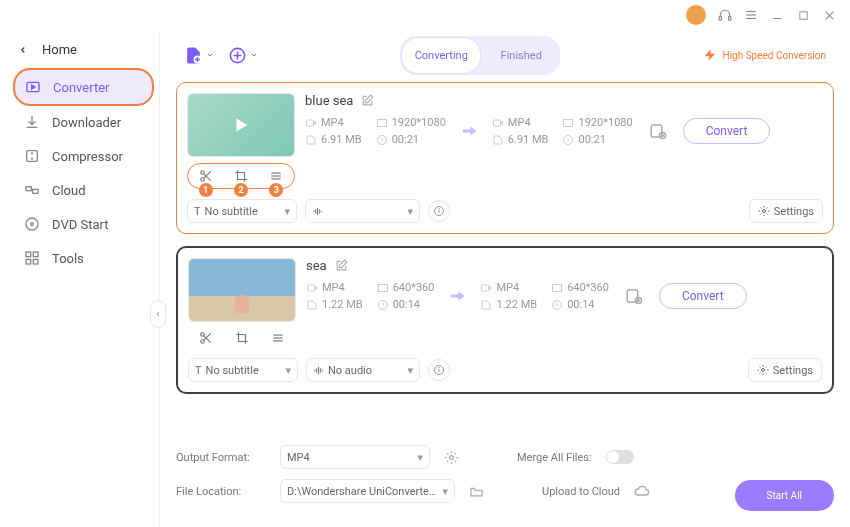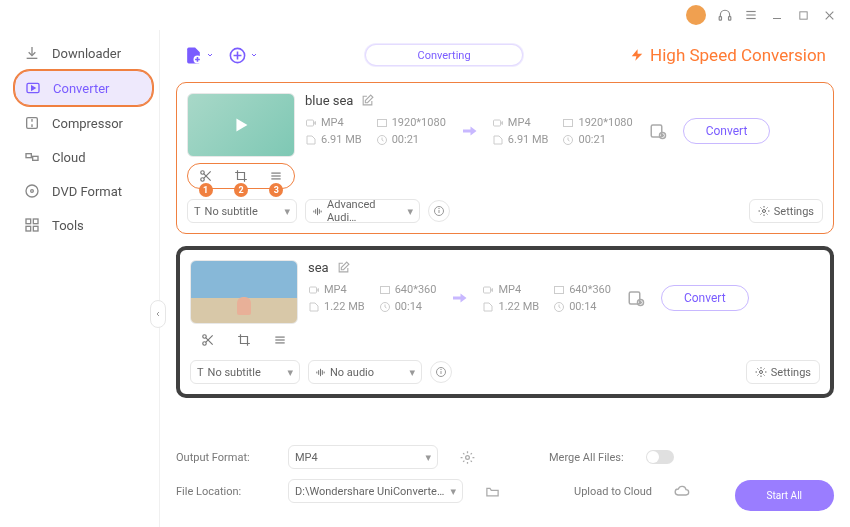--- a/index.html
+++ b/index.html
@@ -14,26 +14,26 @@
 .nav-item{display:flex;align-items:center;gap:12px;padding:9px 10px;border-radius:16px;font-size:13px;color:#555;cursor:pointer}
 .nav-item.active{background:#eee9fc;color:#7a5cff;border:1.5px solid #f08040;box-shadow:0 0 0 1px #f08040}
 .nav-item .ic{width:16px;height:16px;color:#888;display:flex;align-items:center;justify-content:center}
 .nav-item.active .ic{color:#7a5cff}
 .content{flex:1;padding:8px 16px 0 16px;position:relative;background:#fff}
 .collapse-handle{position:absolute;left:-10px;top:270px;width:16px;height:28px;border-radius:8px;background:#fff;border:1px solid #e6e6e6;display:flex;align-items:center;justify-content:center;color:#999;cursor:pointer}
 .toolbar{height:34px;background:#fff;border-radius:10px;display:flex;align-items:center;padding:0 8px;margin-bottom:10px;gap:10px}
 .tb-left{display:flex;gap:14px;align-items:center}
 .tb-btn{display:flex;align-items:center;gap:3px;color:#7a5cff;cursor:pointer}
 .tb-center{flex:1;display:flex;justify-content:center}
-.seg{display:flex;background:#f0ecff;border-radius:16px;height:24px;width:160px;overflow:hidden;font-size:11px}
+.seg{display:flex;background:#f0ecff;border-radius:16px;height:39px;width:160px;overflow:hidden;font-size:11px}
 .seg>div{flex:1;display:flex;align-items:center;justify-content:center;color:#8c7dd6;cursor:pointer}
 .seg>.on{background:#fff;color:#7a5cff;border-radius:16px;margin:2px;box-shadow:0 0 0 1px #e4dcff}
-.tb-right{display:flex;align-items:center;gap:6px;color:#ff7a33;font-size:17px}
+.tb-right{display:flex;align-items:center;gap:6px;color:#ff7a33;font-size:10px}
 .cards{}
-.card{border:4px solid #404040;border-radius:10px;padding:10px;margin-bottom:12px;background:#fff}
+.card{border:2px solid #404040;border-radius:10px;padding:10px;margin-bottom:12px;background:#fff}
 .card.hl{border:1.5px solid #f08040}
 .card-top{display:flex;gap:10px}
 .thumb-col{width:108px}
 .thumb{width:108px;height:64px;border-radius:6px;border:1px solid #e8e8e8;position:relative;overflow:hidden}
 .play-ic{position:absolute;top:50%;left:50%;transform:translate(-50%,-50%);color:#fff}
 .thumb-actions{display:flex;justify-content:space-around;align-items:center;margin-top:6px;position:relative}
 .ta{width:24px;height:20px;display:flex;align-items:center;justify-content:center;color:#777;cursor:pointer;position:relative}
 .thumb-actions.hl{border:1.5px solid #f08040;border-radius:14px;padding:2px 0}
 .num-badge{position:absolute;bottom:-11px;width:14px;height:14px;border-radius:50%;background:#f08040;color:#fff;font-size:9px;display:flex;align-items:center;justify-content:center;font-weight:bold}
 .info-col{flex:1}
@@ -46,21 +46,21 @@
 .meta-cell .mi{width:12px;height:12px;color:#ccc}
 .arrow{color:#c8b8ff;padding:0 4px}
 .gear-col{color:#aaa;cursor:pointer;padding:0 6px}
 .convert-btn{border:1px solid #c8b8ff;color:#7a5cff;background:#fff;border-radius:16px;padding:5px 22px;font-size:12px;cursor:pointer}
 .card-bottom{display:flex;align-items:center;gap:8px;margin-top:10px}
 .dd{border:1px solid #e6e6e6;border-radius:6px;height:24px;padding:0 6px;display:flex;align-items:center;gap:4px;font-size:11px;color:#666;cursor:pointer;background:#fff}
 .dd .caret{margin-left:auto;color:#999}
 .round-ic{width:22px;height:22px;border:1px solid #e6e6e6;border-radius:50%;display:flex;align-items:center;justify-content:center;color:#999;cursor:pointer}
 .settings-chip{border:1px solid #e6e6e6;border-radius:6px;height:24px;padding:0 8px;display:flex;align-items:center;gap:4px;font-size:11px;color:#666;cursor:pointer;margin-left:auto}
 .footer{position:absolute;bottom:14px;left:16px;right:16px}
-.footer-row{display:flex;align-items:center;gap:22px;font-size:11px;color:#777;margin-bottom:10px}
+.footer-row{display:flex;align-items:center;gap:14px;font-size:11px;color:#777;margin-bottom:10px}
 .footer-row .lbl{width:90px}
 .footer-row .dd{width:150px}
 .footer-row .sp{width:30px}
 .start-all{position:absolute;right:0;bottom:2px;background:#9a7dff;color:#fff;border:none;border-radius:18px;padding:10px 32px;font-size:10px;cursor:pointer}
 .toggle{width:28px;height:14px;background:#e0e0e0;border-radius:7px;position:relative;cursor:pointer}
 .toggle::after{content:"";position:absolute;width:12px;height:12px;background:#fff;border-radius:50%;top:1px;left:1px}
 svg{display:block}
 </style>
 </head>
 <body>
@@ -94,40 +94,48 @@
   <div class="tb-ic">
       <svg width="13" height="13" viewBox="0 0 24 24" stroke="currentColor" stroke-width="2">
         <line x1="5" y1="5" x2="19" y2="19"></line>
         <line x1="19" y1="5" x2="5" y2="19"></line>
       </svg>
     </div>
 </div>
 
 <div class="main">
   <div class="sidebar">
+    <div class="home-row">
+      <span>
+          <svg width="10" height="10" viewBox="0 0 24 24" fill="none" stroke="#444" stroke-width="3">
+            <polyline points="15 18 9 12 15 6"></polyline>
+          </svg>
+        </span>
+      <span>Home</span>
+    </div>
     <div class="nav">
+      <div class="nav-item active">
+          <span class="ic">
+            <svg width="16" height="16" viewBox="0 0 24 24" fill="none" stroke="currentColor" stroke-width="2">
+              <rect x="3" y="5" width="18" height="14" rx="2"></rect>
+              <polygon points="10 9 15 12 10 15" fill="currentColor"></polygon>
+            </svg>
+          </span>
+          <span>Converter</span>
+        </div>
       <div class="nav-item">
           <span class="ic">
             <svg width="16" height="16" viewBox="0 0 24 24" fill="none" stroke="currentColor" stroke-width="2">
               <path d="M12 3v12"></path>
               <polyline points="7 11 12 16 17 11"></polyline>
               <path d="M4 20h16"></path>
             </svg>
           </span>
           <span>Downloader</span>
         </div>
-      <div class="nav-item active">
-          <span class="ic">
-            <svg width="16" height="16" viewBox="0 0 24 24" fill="none" stroke="currentColor" stroke-width="2">
-              <rect x="3" y="5" width="18" height="14" rx="2"></rect>
-              <polygon points="10 9 15 12 10 15" fill="currentColor"></polygon>
-            </svg>
-          </span>
-          <span>Converter</span>
-        </div>
       <div class="nav-item">
           <span class="ic">
             <svg width="16" height="16" viewBox="0 0 24 24" fill="none" stroke="currentColor" stroke-width="2">
               <rect x="4" y="4" width="16" height="16" rx="2"></rect>
               <path d="M12 6v4M12 14v4"></path>
             </svg>
           </span>
           <span>Compressor</span>
         </div>
       <div class="nav-item">
@@ -139,21 +147,21 @@
           </span>
           <span>Cloud</span>
         </div>
       <div class="nav-item">
           <span class="ic">
             <svg width="16" height="16" viewBox="0 0 24 24" fill="none" stroke="currentColor" stroke-width="2">
               <circle cx="12" cy="12" r="9"></circle>
               <circle cx="12" cy="12" r="2"></circle>
             </svg>
           </span>
-          <span>DVD Format</span>
+          <span>DVD Start</span>
         </div>
       <div class="nav-item">
           <span class="ic">
             <svg width="16" height="16" viewBox="0 0 24 24" fill="none" stroke="currentColor" stroke-width="2">
               <rect x="3" y="3" width="7" height="7"></rect>
               <rect x="14" y="3" width="7" height="7"></rect>
               <rect x="3" y="14" width="7" height="7"></rect>
               <rect x="14" y="14" width="7" height="7"></rect>
             </svg>
           </span>
@@ -187,20 +195,21 @@
               <path d="M12 7v10M7 12h10"></path>
             </svg>
             <svg width="8" height="8" viewBox="0 0 24 24" stroke="#7a5cff" stroke-width="3" fill="none">
               <polyline points="6 9 12 15 18 9"></polyline>
             </svg>
           </div>
       </div>
       <div class="tb-center">
         <div class="seg">
           <div class="on">Converting</div>
+          <div>Finished</div>
         </div>
       </div>
       <div class="tb-right">
         <svg width="14" height="14" viewBox="0 0 24 24" fill="#ff7a33">
             <polygon points="13 2 3 14 11 14 9 22 21 10 13 10"></polygon>
           </svg>
         <span>High Speed Conversion</span>
       </div>
     </div>
 
@@ -350,21 +359,20 @@
           <div class="dd" style="width:115px">
               <span>
                 <svg width="11" height="11" viewBox="0 0 24 24" fill="none" stroke="currentColor" stroke-width="2">
                   <line x1="4" y1="10" x2="4" y2="14"></line>
                   <line x1="8" y1="7" x2="8" y2="17"></line>
                   <line x1="12" y1="4" x2="12" y2="20"></line>
                   <line x1="16" y1="7" x2="16" y2="17"></line>
                   <line x1="20" y1="10" x2="20" y2="14"></line>
                 </svg>
               </span>
-              <span>Advanced Audi…</span>
               <span class="caret">▾</span>
             </div>
           <div class="round-ic">
               <svg width="12" height="12" viewBox="0 0 24 24" fill="none" stroke="currentColor" stroke-width="2">
                 <circle cx="12" cy="12" r="9"></circle>
                 <line x1="12" y1="16" x2="12" y2="10"></line>
                 <circle cx="12" cy="7" r="0.5" fill="currentColor"></circle>
               </svg>
             </div>
           <div class="settings-chip">

